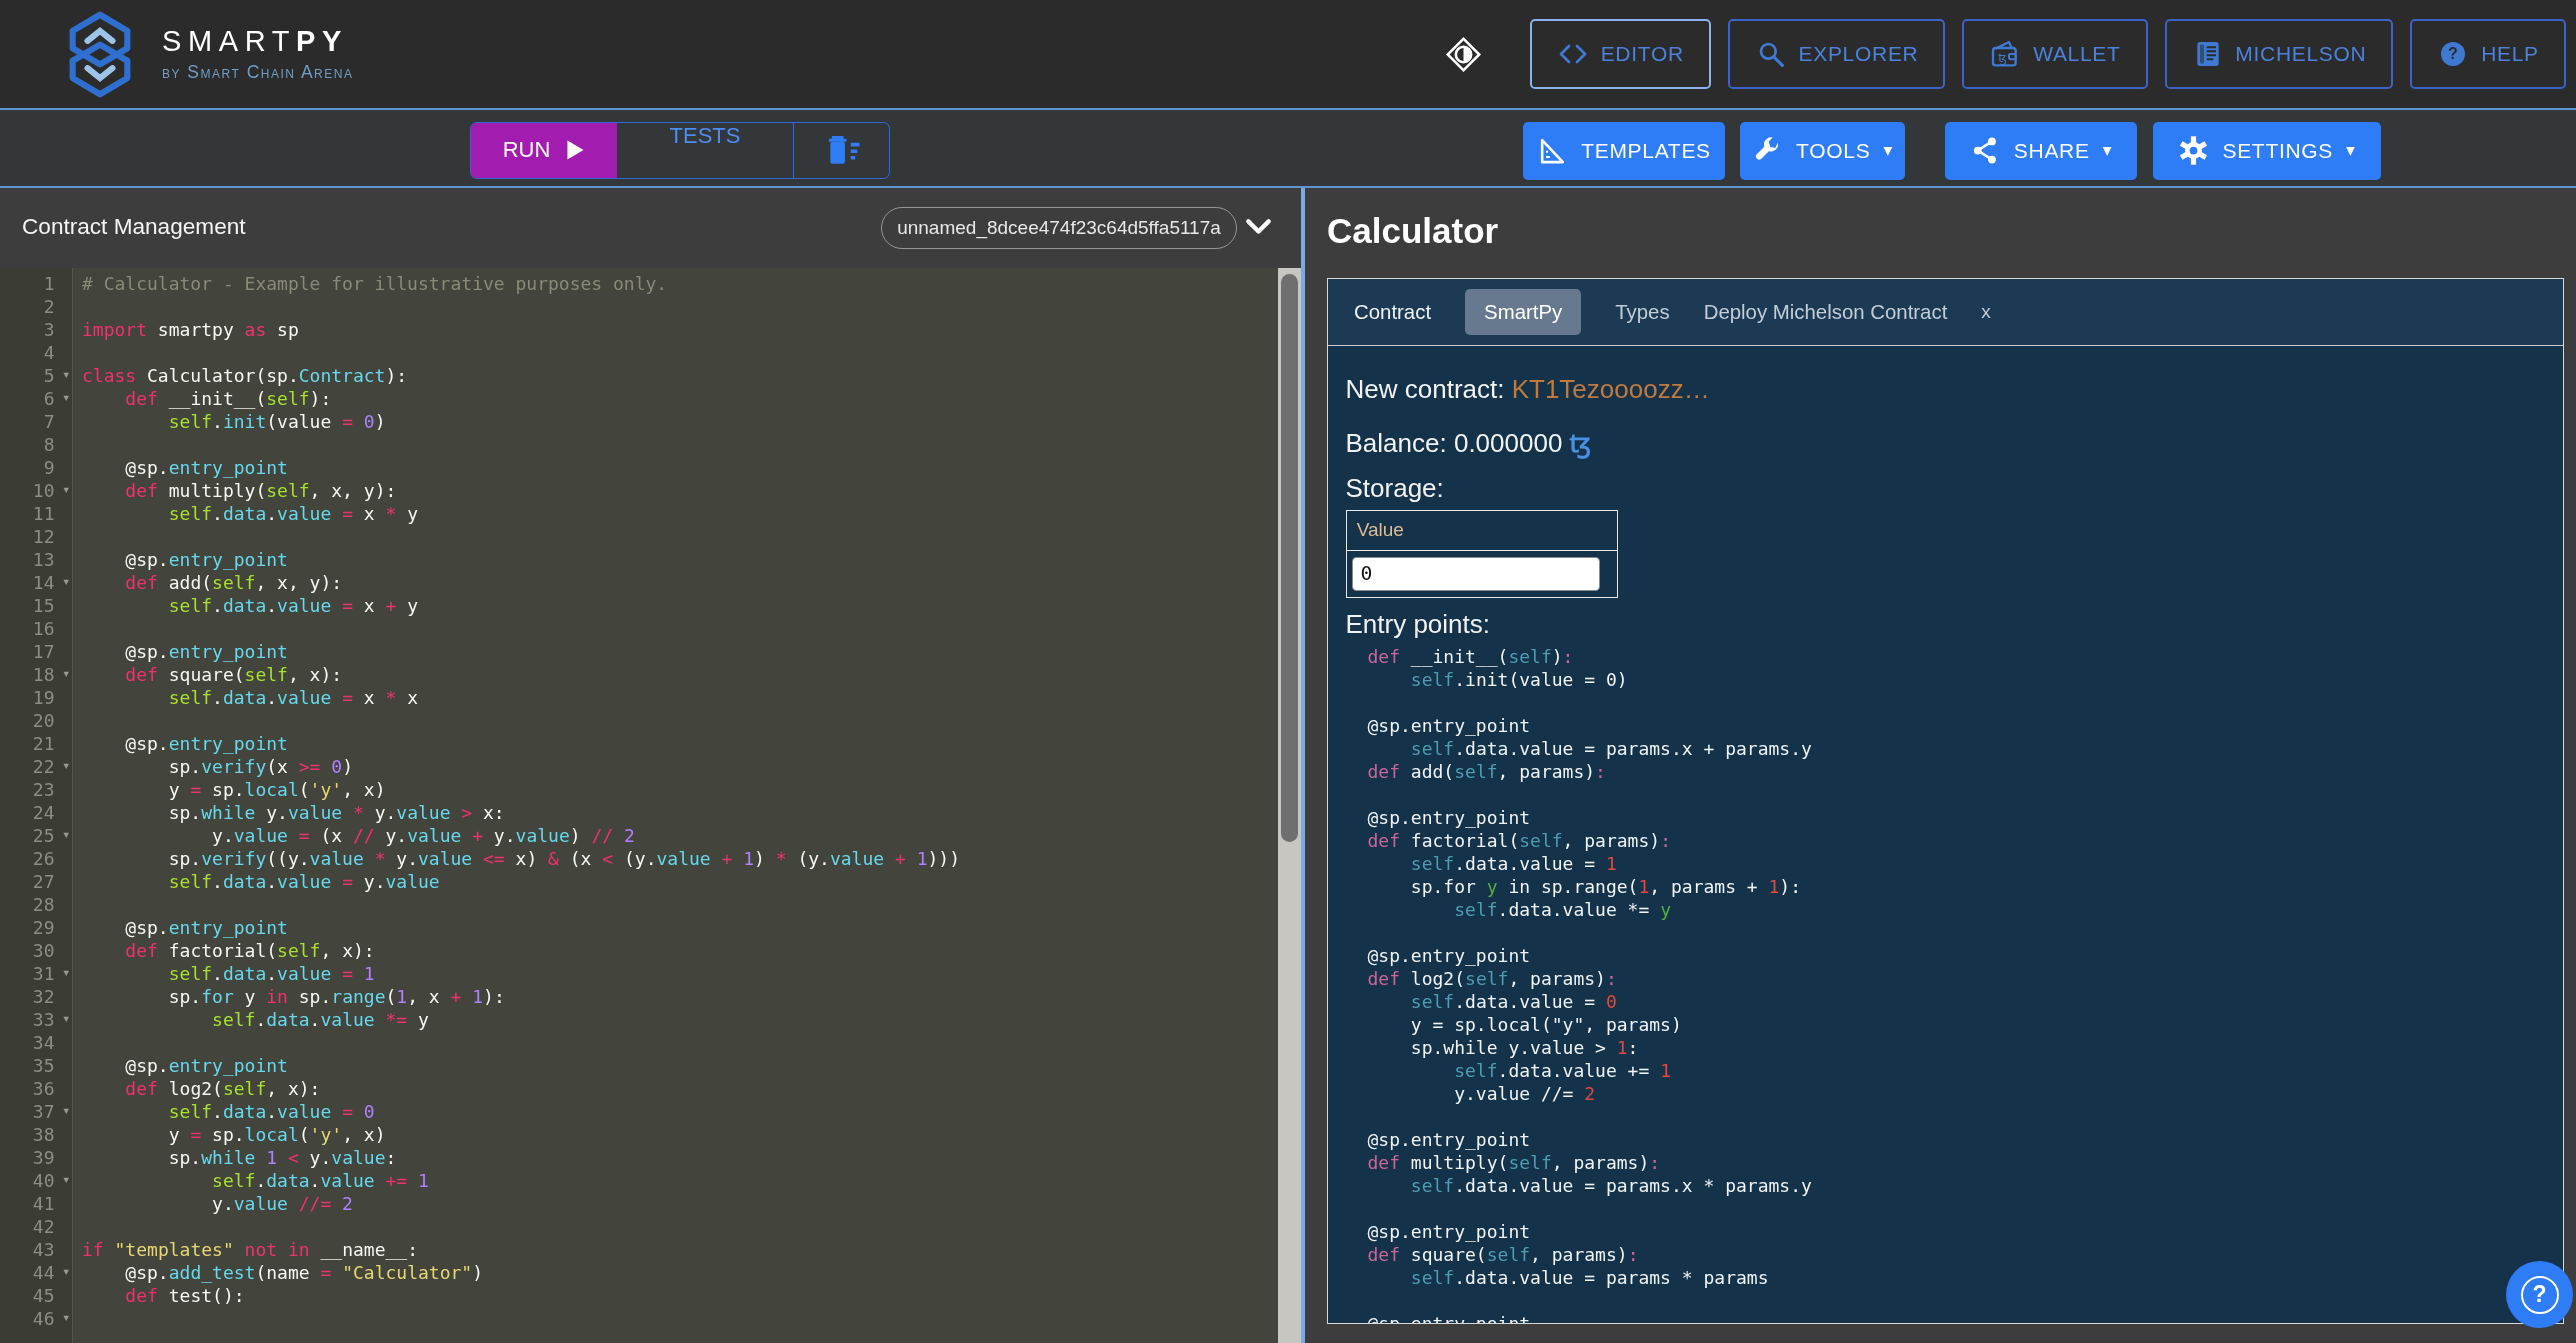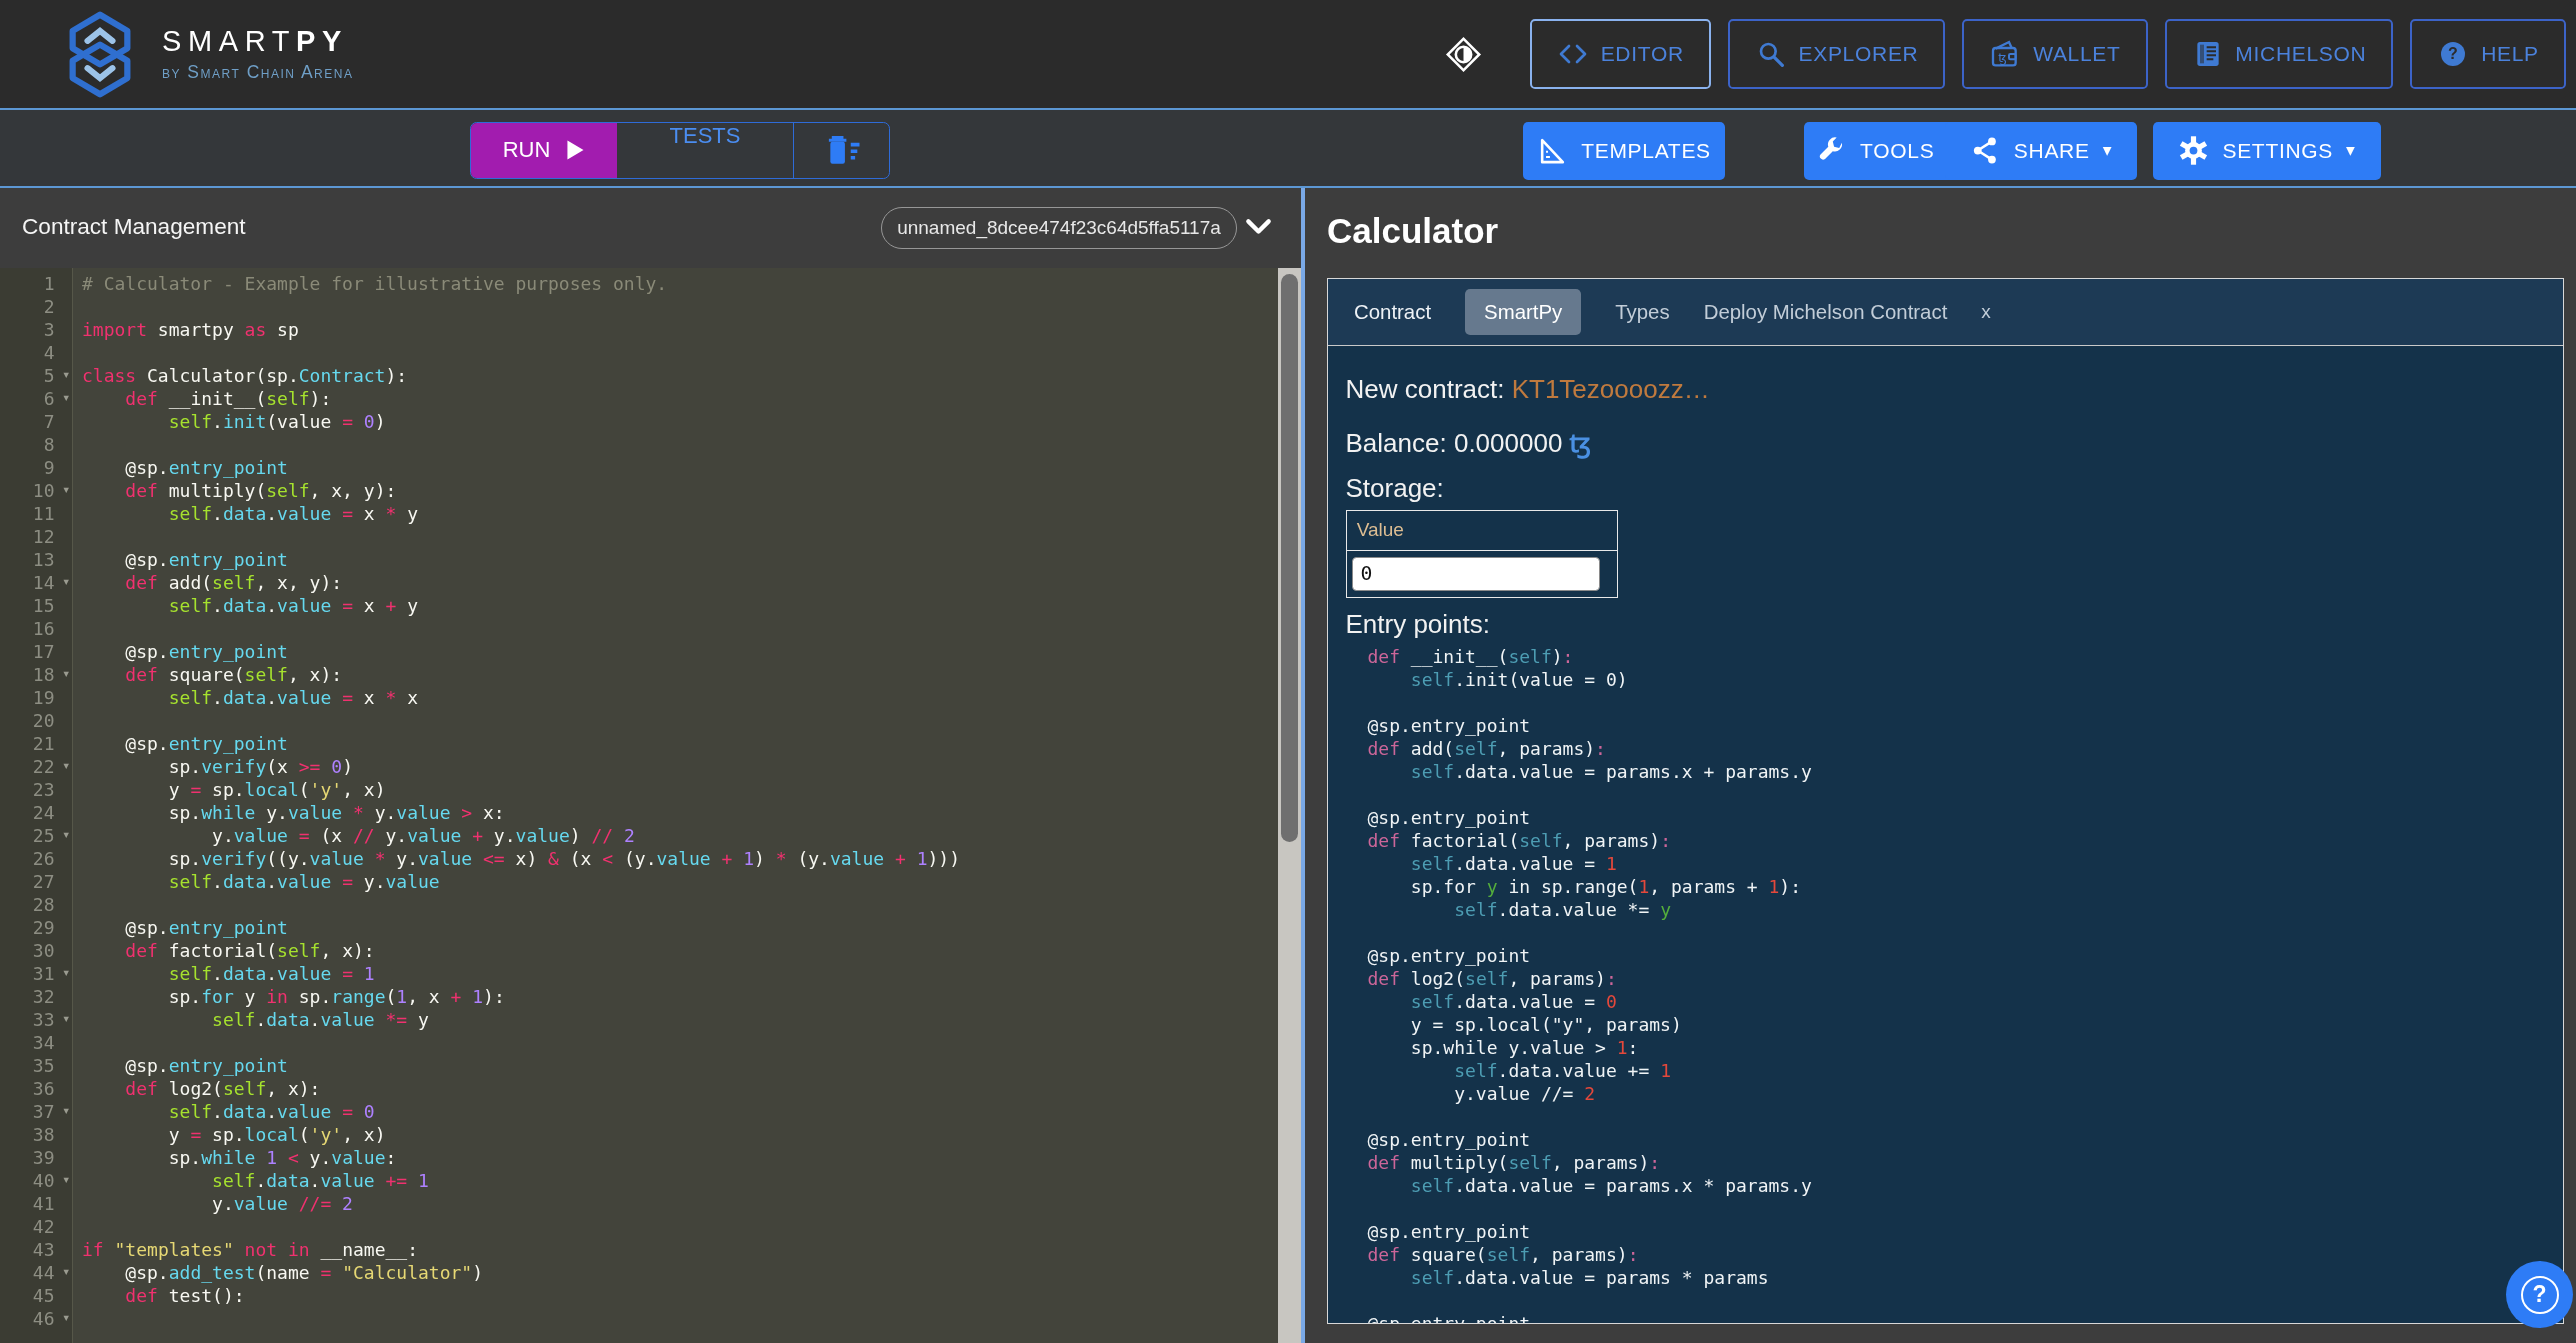--- a/index.html
+++ b/index.html
@@ -194,21 +194,21 @@
         </svg>
       </div>
     </div>
     <div class="blue-btn" style="left:1523px;width:202px;">
       <svg class="blue-ic" viewBox="0 0 48 48">
         <path d="M8 42 L40 42 L8 8 Z" fill="none" stroke="#ffffff" stroke-width="4" stroke-linejoin="round"></path>
         <path d="M14 34 L20 34 M14 26 L17 26" stroke="#ffffff" stroke-width="3"></path>
       </svg>
       <span>TEMPLATES</span>
     </div>
-    <div class="blue-btn" style="left:1804px;width:165px;">
+    <div class="blue-btn" style="left:1740px;width:165px;">
       <svg class="blue-ic" viewBox="0 0 48 48">
         <path d="M40 12a11 11 0 0 1-14 13L14 37a5 5 0 0 1-7-7l12-12A11 11 0 0 1 32 4l-6 6 2 8 8 2z" fill="#ffffff"></path>
       </svg>
       <span>TOOLS</span>
       <span class="caret">▾</span>
     </div>
     <div class="blue-btn" style="left:1945px;width:192px;">
       <svg class="blue-ic" viewBox="0 0 48 48">
         <circle cx="34" cy="10" r="6" fill="#ffffff"></circle>
           <circle cx="12" cy="24" r="6" fill="#ffffff"></circle>
@@ -475,22 +475,22 @@
         <div class="st-row">
           <input class="st-input" value="0" style="">
         </div>
       </div>
       <div class="out-line" style="margin-top:11.7px;">Entry points:</div>
       <div class="rcode">
           <div class="cl"><span class="tok-rk">def</span><span class="tok-w"> __init__(</span><span class="tok-rt">self</span><span class="tok-w">)</span><span class="tok-rk">:</span></div>
           <div class="cl"><span class="tok-w">    </span><span class="tok-rt">self</span><span class="tok-w">.init(value = 0)</span></div>
           <div class="cl">&nbsp;</div>
           <div class="cl"><span class="tok-w">@sp.entry_point</span></div>
+          <div class="cl"><span class="tok-w">    </span><span class="tok-rt">self</span><span class="tok-w">.data.value = params.x + params.y</span></div>
           <div class="cl"><span class="tok-rk">def</span><span class="tok-w"> add(</span><span class="tok-rt">self</span><span class="tok-w">, params)</span><span class="tok-rk">:</span></div>
-          <div class="cl"><span class="tok-w">    </span><span class="tok-rt">self</span><span class="tok-w">.data.value = params.x + params.y</span></div>
           <div class="cl">&nbsp;</div>
           <div class="cl"><span class="tok-w">@sp.entry_point</span></div>
           <div class="cl"><span class="tok-rk">def</span><span class="tok-w"> factorial(</span><span class="tok-rt">self</span><span class="tok-w">, params)</span><span class="tok-rk">:</span></div>
           <div class="cl"><span class="tok-w">    </span><span class="tok-rt">self</span><span class="tok-w">.data.value = </span><span class="tok-rn">1</span></div>
           <div class="cl"><span class="tok-w">    sp.for </span><span class="tok-rg">y</span><span class="tok-w"> in sp.range(</span><span class="tok-rn">1</span><span class="tok-w">, params + </span><span class="tok-rn">1</span><span class="tok-w">):</span></div>
           <div class="cl"><span class="tok-w">        </span><span class="tok-rt">self</span><span class="tok-w">.data.value *= </span><span class="tok-rg">y</span></div>
           <div class="cl">&nbsp;</div>
           <div class="cl"><span class="tok-w">@sp.entry_point</span></div>
           <div class="cl"><span class="tok-rk">def</span><span class="tok-w"> log2(</span><span class="tok-rt">self</span><span class="tok-w">, params)</span><span class="tok-rk">:</span></div>
           <div class="cl"><span class="tok-w">    </span><span class="tok-rt">self</span><span class="tok-w">.data.value = </span><span class="tok-rn">0</span></div>

